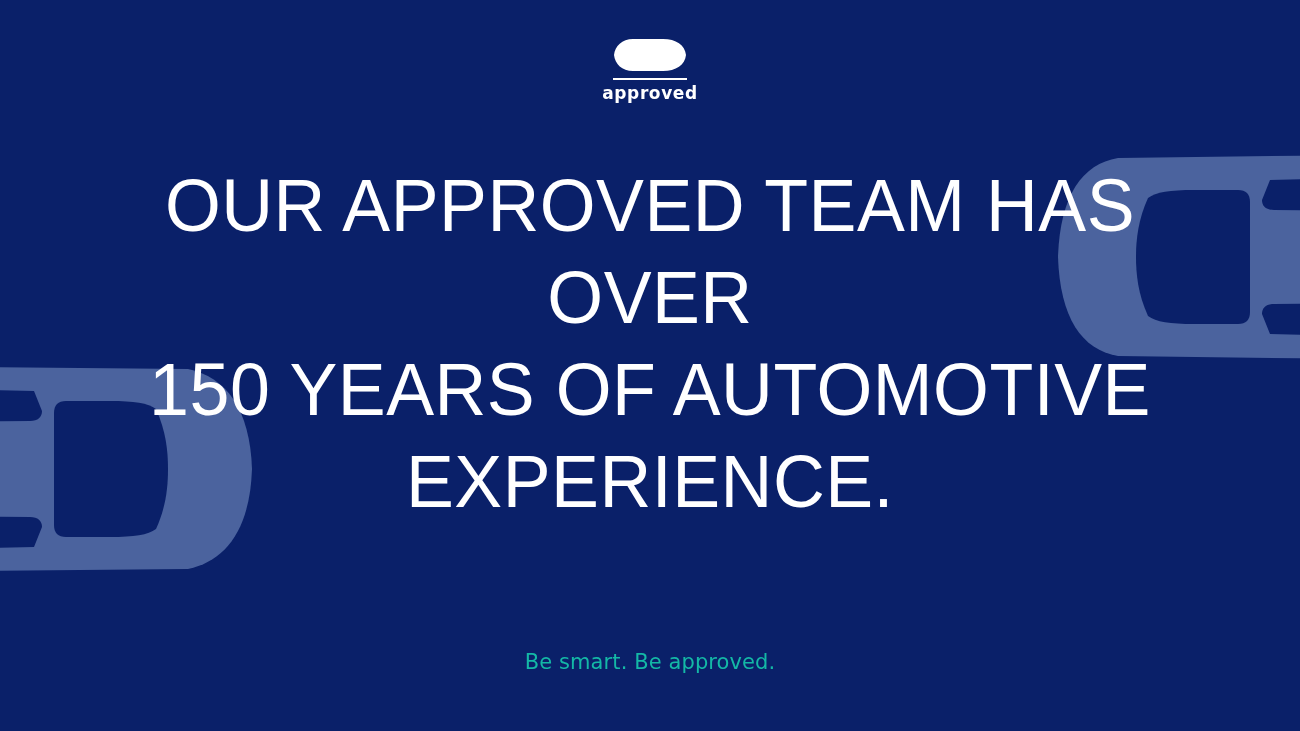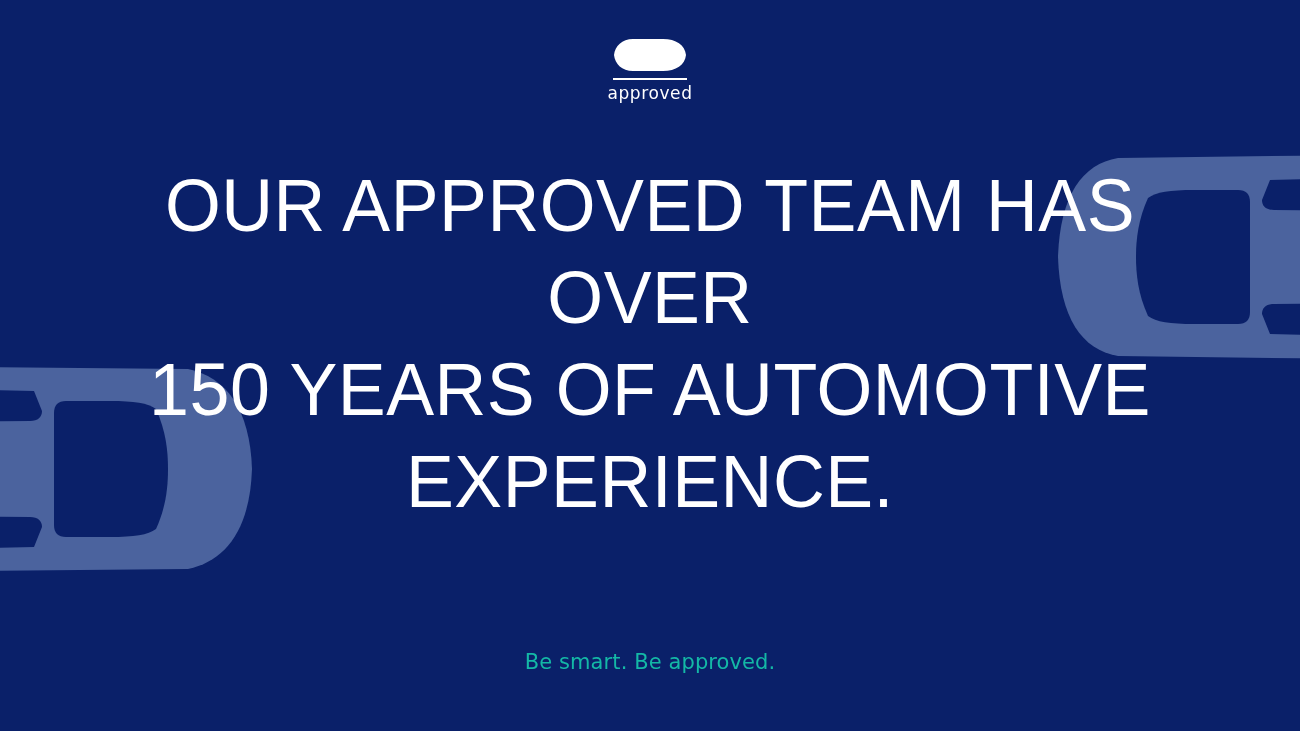--- a/index.html
+++ b/index.html
@@ -77,21 +77,21 @@
     margin-top:6px;
     margin-bottom:5px;
   }
 
   .logo-word {
     color:#ffffff;
     font-size:17px;
     letter-spacing:0.6px;
     line-height:1;
     font-family:"DejaVu Sans", sans-serif;
-    font-weight:400;
+    font-weight:700;
   }
 
   
   .content {
     position:absolute;
     inset:0;
     z-index:2;
     display:flex;
     flex-direction:column;
     align-items:center;

